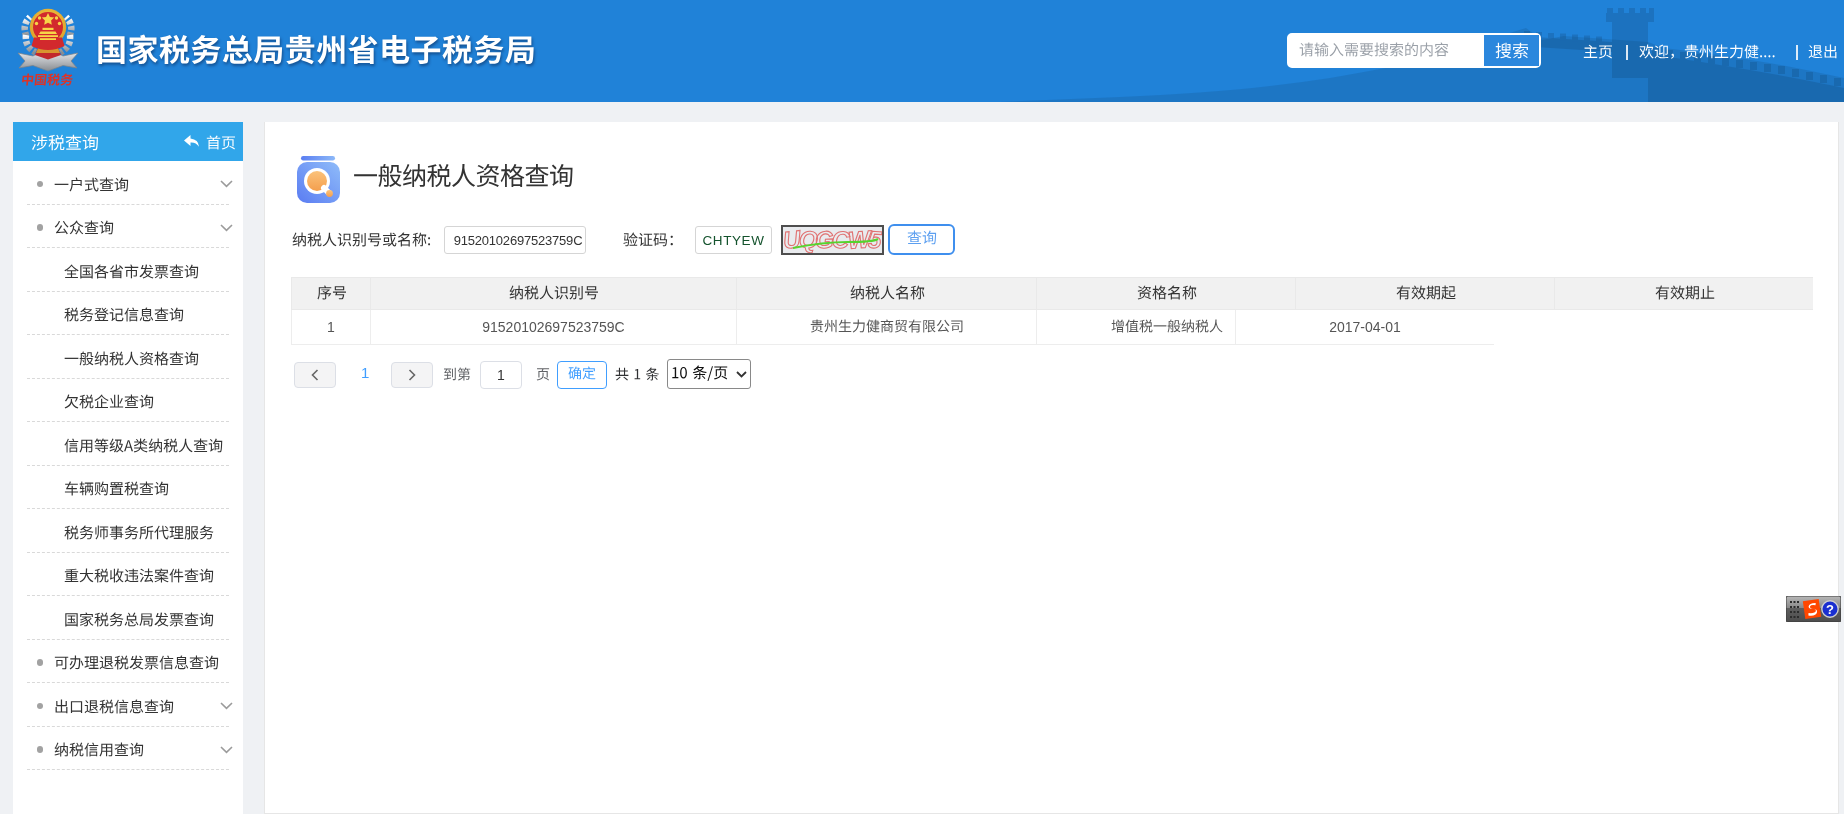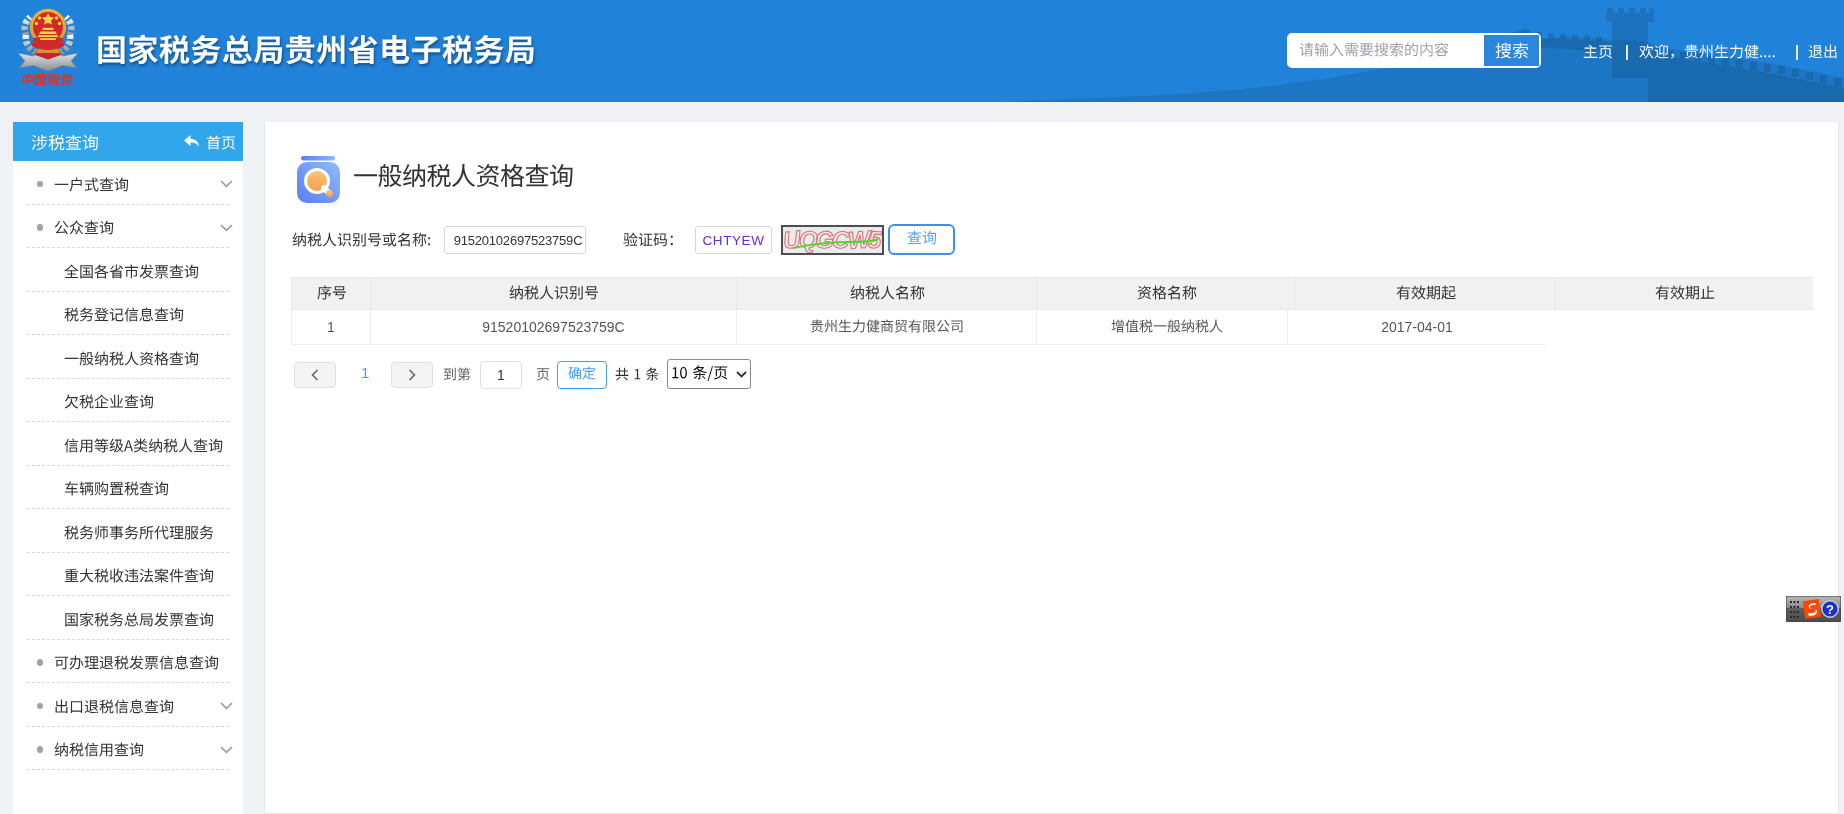--- a/index.html
+++ b/index.html
@@ -12,21 +12,21 @@
 .sbox{position:absolute;left:1287px;top:33px;width:254px;height:35px;border:2px solid #fff;border-radius:5px;background:#fff}
 .sbtn{position:absolute;right:0;top:0;width:55px;height:31px;background:#2b87dd;display:flex;align-items:center;justify-content:center;padding-top:3px}
 .side{position:absolute;left:13px;top:122px;width:230px;height:692px;background:#fff}
 .shd{position:absolute;left:0;top:0;width:230px;height:39px;background:#31a6ea}
 .shd .rel{position:absolute;left:20px;top:10px}
 .mi{position:absolute;left:14px;width:202px;border-bottom:1px dashed #d9d9d9}
 .main{position:absolute;left:264px;top:122px;width:1575px;height:692px;background:#fff;border:1px solid #e6e6e6;border-top:none}
 .main>.abs{position:absolute}
 .inp{position:absolute;border:1px solid #d5d5d5;border-radius:3px;background:#fff;display:flex;align-items:center;justify-content:center}
 .mono1{font:13px "Liberation Sans",sans-serif;color:#333;letter-spacing:-.2px;margin-left:6px}
-.cap1{font:13.5px "Liberation Sans",sans-serif;color:#6d28d9;letter-spacing:.6px}
+.cap1{font:13.5px "Liberation Sans",sans-serif;color:#14532d;letter-spacing:.6px}
 .captcha{width:103px;height:30px;background:#e9ebee;border:2px solid #4e4e4e;display:flex;align-items:center;justify-content:center;overflow:hidden}
 .cl{font:italic bold 24px "Liberation Sans",sans-serif;color:transparent;-webkit-text-stroke:1.1px #e07272;display:inline-block;margin:0 -1px;line-height:26px}
 .qbtn{position:absolute;width:67px;height:31px;border:2px solid #3f8fee;border-radius:6px;background:#fff;display:flex;align-items:center;justify-content:center}
 .tbl{position:absolute;height:68px}
 .th{position:absolute;top:0;height:33px;background:#f1f1f1;border:1px solid #e9e9e9;border-right:none}
 .th:last-of-type{border-right:1px solid #e9e9e9}
 .td{position:absolute;top:33px;height:35px;background:#fff;border:1px solid #ededed;border-top:none;border-right:none;display:flex;align-items:center;justify-content:center}
 .num{font:14px "Liberation Sans",sans-serif;color:#555}
 .pbtn{position:absolute;width:42px;height:26px;background:#f4f4f5;border:1px solid #dcdfe6;border-radius:4px;display:flex;align-items:center;justify-content:center}
 .inp2{position:absolute;width:42px;height:28px;border:1px solid #dcdfe6;border-radius:4px;background:#fff;display:flex;align-items:center;justify-content:center;font:14px "Liberation Sans",sans-serif;color:#333}
@@ -760,21 +760,21 @@
                 <use href="#u7a0e" x="2000"></use>
                 <use href="#u4e00" x="3000"></use>
                 <use href="#u822c" x="4000"></use>
                 <use href="#u7eb3" x="5000"></use>
                 <use href="#u7a0e" x="6000"></use>
                 <use href="#u4eba" x="7000"></use>
               </g>
             </svg>
           </div>
         </div>
-        <div class="td" style="left:996px;width:259px">
+        <div class="td" style="left:944px;width:259px">
           <span class="num">2017-04-01</span>
         </div>
       </div>
       <div class="pbtn" style="left:29px;top:240px">
         <svg width="10" height="12" viewBox="0 0 10 12">
           <polyline points="7.5,1 2.5,6 7.5,11" fill="none" stroke="#666" stroke-width="1.6"></polyline>
         </svg>
       </div>
       <div class="abs" style="left:96px;top:242px;font:15px 'Liberation Sans',sans-serif;color:#409eff">1</div>
       <div class="pbtn" style="left:126px;top:240px">

